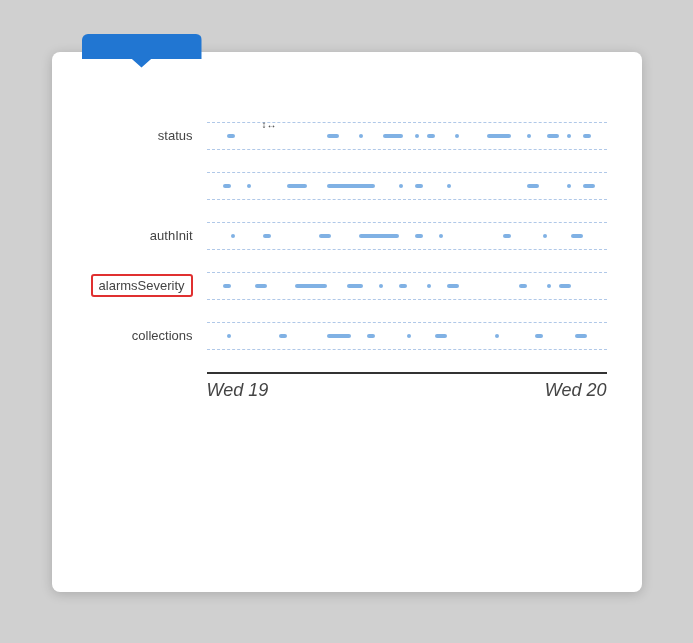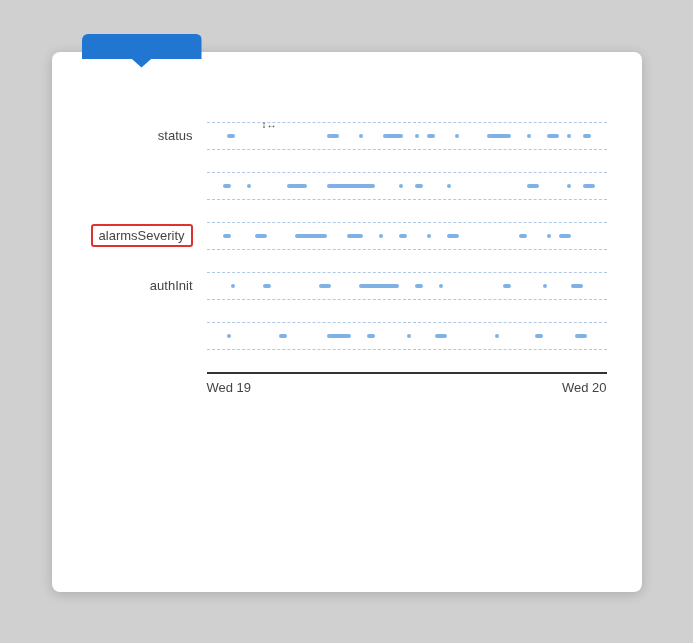--- a/index.html
+++ b/index.html
@@ -109,22 +109,23 @@
 
     .x-axis {
       display: flex;
       justify-content: space-between;
       margin-top: 8px;
       padding-top: 6px;
       border-top: 2px solid #333;
     }
 
     .x-label {
-      font-size: 13px;
+      font-size: 18px;
       color: #444;
+      font-style: italic;
     }
 
     .cursor-icon {
       position: absolute;
       top: -8px;
       left: 60px;
       font-size: 16px;
       color: #333;
       pointer-events: none;
     }
@@ -167,51 +168,52 @@
             <div class="tick" style="left: 20%; width: 5%;"></div>
             <div class="tick" style="left: 30%; width: 12%;"></div>
             <div class="tick" style="left: 48%; width: 1%;"></div>
             <div class="tick" style="left: 52%; width: 2%;"></div>
             <div class="tick" style="left: 60%; width: 1%;"></div>
             <div class="tick" style="left: 80%; width: 3%;"></div>
             <div class="tick" style="left: 90%; width: 1%;"></div>
             <div class="tick" style="left: 94%; width: 3%;"></div>
           </div>
         </div>
+        <div class="row">
+          <div class="row-label">authInit</div>
+          <div class="row-track">
+            <div class="tick" style="left: 6%; width: 1%;"></div>
+            <div class="tick" style="left: 14%; width: 2%;"></div>
+            <div class="tick" style="left: 28%; width: 3%;"></div>
+            <div class="tick" style="left: 38%; width: 10%;"></div>
+            <div class="tick" style="left: 52%; width: 2%;"></div>
+            <div class="tick" style="left: 58%; width: 1%;"></div>
+            <div class="tick" style="left: 74%; width: 2%;"></div>
+            <div class="tick" style="left: 84%; width: 1%;"></div>
+            <div class="tick" style="left: 91%; width: 3%;"></div>
+          </div>
+        </div>
         <div class="row selected">
           <div class="row-label"><span class="selected-label-box">alarmsSeverity</span></div>
           <div class="row-track">
             <div class="tick" style="left: 4%; width: 2%;"></div>
             <div class="tick" style="left: 12%; width: 3%;"></div>
             <div class="tick" style="left: 22%; width: 8%;"></div>
             <div class="tick" style="left: 35%; width: 4%;"></div>
             <div class="tick" style="left: 43%; width: 1%;"></div>
             <div class="tick" style="left: 48%; width: 2%;"></div>
             <div class="tick" style="left: 55%; width: 1%;"></div>
             <div class="tick" style="left: 60%; width: 3%;"></div>
             <div class="tick" style="left: 78%; width: 2%;"></div>
             <div class="tick" style="left: 85%; width: 1%;"></div>
             <div class="tick" style="left: 88%; width: 3%;"></div>
           </div>
         </div>
         <div class="row">
-          <div class="row-label">authInit</div>
-          <div class="row-track">
-            <div class="tick" style="left: 6%; width: 1%;"></div>
-            <div class="tick" style="left: 14%; width: 2%;"></div>
-            <div class="tick" style="left: 28%; width: 3%;"></div>
-            <div class="tick" style="left: 38%; width: 10%;"></div>
-            <div class="tick" style="left: 52%; width: 2%;"></div>
-            <div class="tick" style="left: 58%; width: 1%;"></div>
-            <div class="tick" style="left: 74%; width: 2%;"></div>
-            <div class="tick" style="left: 84%; width: 1%;"></div>
-            <div class="tick" style="left: 91%; width: 3%;"></div>
-          </div>
-        </div>
-        <div class="row">
+          <div class="row-label">collections</div>
           <div class="row-track">
             <div class="tick" style="left: 5%; width: 1%;"></div>
             <div class="tick" style="left: 18%; width: 2%;"></div>
             <div class="tick" style="left: 30%; width: 6%;"></div>
             <div class="tick" style="left: 40%; width: 2%;"></div>
             <div class="tick" style="left: 50%; width: 1%;"></div>
             <div class="tick" style="left: 57%; width: 3%;"></div>
             <div class="tick" style="left: 72%; width: 1%;"></div>
             <div class="tick" style="left: 82%; width: 2%;"></div>
             <div class="tick" style="left: 92%; width: 3%;"></div>

